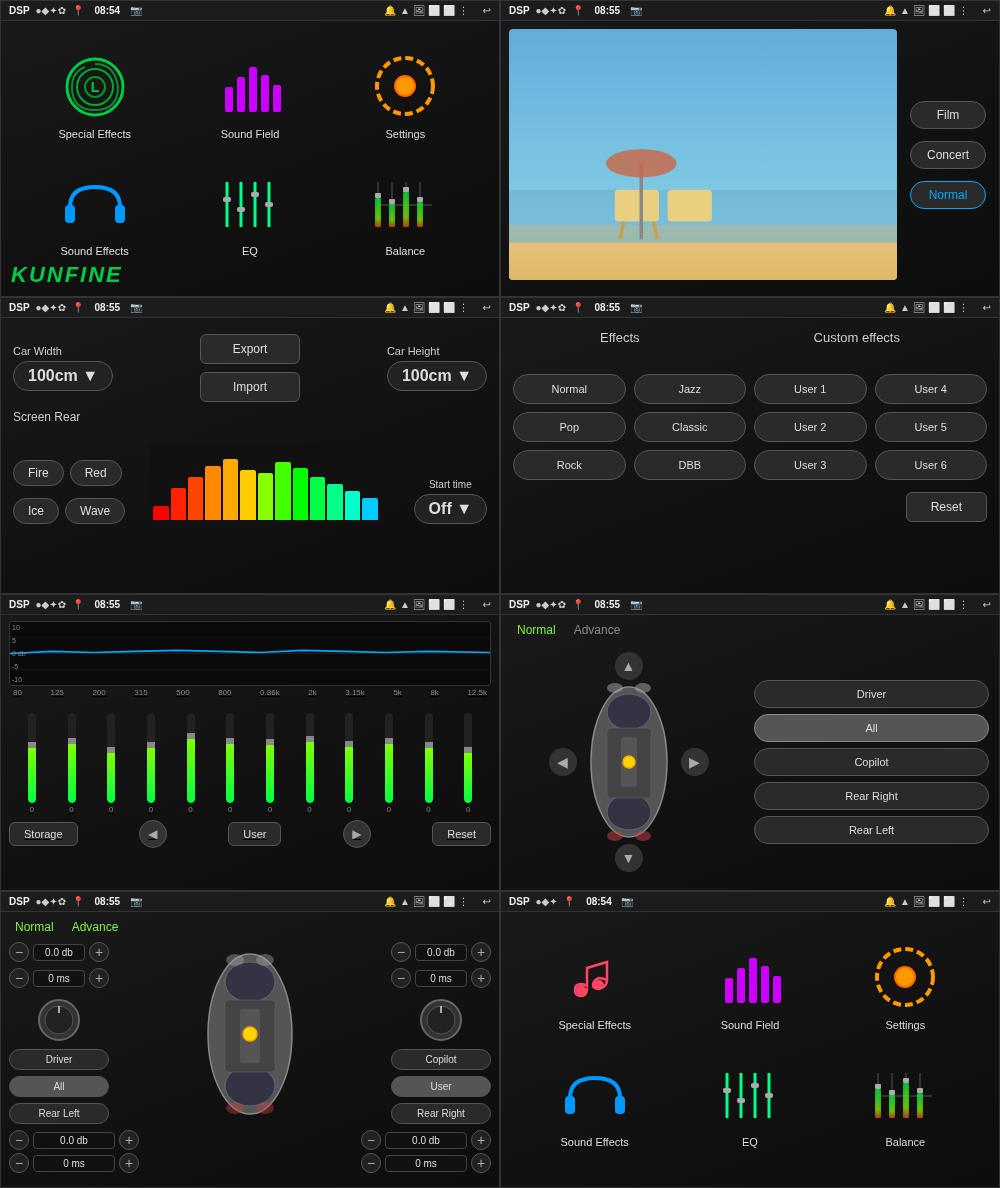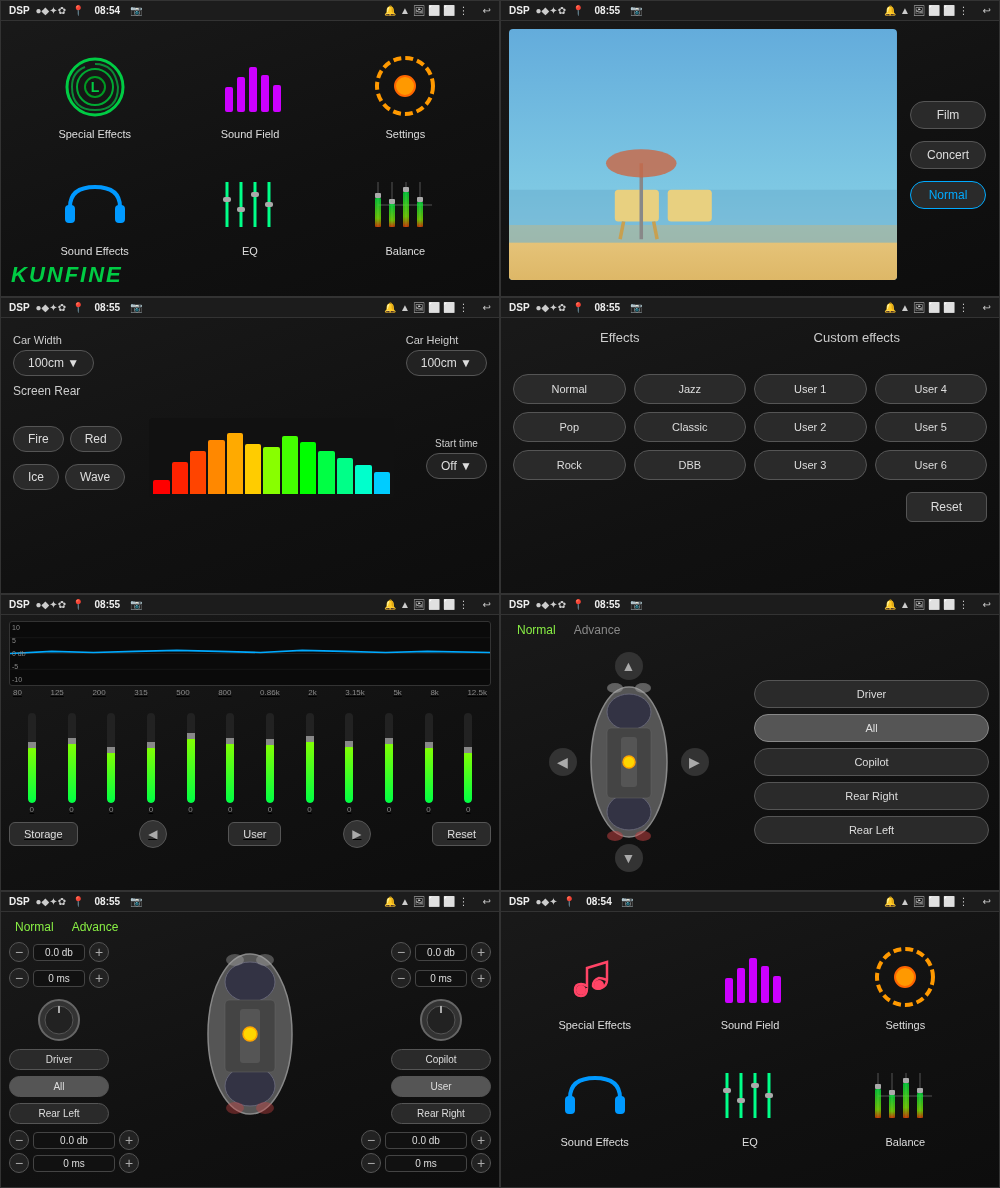--- a/index.html
+++ b/index.html
@@ -139,22 +139,23 @@
       justify-content: space-between;
       margin-top: 8px;
     }
     .car-label { color: #ccc; font-size: 11px; margin-bottom: 4px; }
     .dropdown-btn {
       background: #222;
       border: 1px solid #555;
       border-radius: 20px;
       color: #ddd;
       padding: 5px 14px;
-      font-size: 12px;
-      cursor: pointer;
+      font-size: 16px;
+      cursor: pointer;
+      font-weight: bold;
     }
     .action-btns {
       display: flex;
       flex-direction: column;
       gap: 8px;
       align-items: center;
     }
     .action-btn {
       background: #2a2a2a;
       border: 1px solid #555;
@@ -166,21 +167,21 @@
       min-width: 100px;
       text-align: center;
     }
     .screen-saver-section {
       margin-top: 8px;
     }
     .section-title { color: #ccc; font-size: 12px; margin-bottom: 6px; }
     .saver-row {
       display: flex;
       gap: 24px;
-      align-items: center;
+      align-items: flex-end;
       margin-top: 20px;
     }
     .saver-btns {
       display: flex;
       flex-direction: column;
       gap: 6px;
     }
     .saver-btn {
       background: #2a2a2a;
       border: 1px solid #555;
@@ -602,20 +603,24 @@
     <span class="time">08:55</span>
     <span>📷</span>
     <span class="icons">🔔 ▲ 🖼 ⬜ ⬜ ⋮</span>
     <span class="back-arrow">↩</span>
   </div>
   <div class="panel-content" style="padding:8px 12px;">
     <div class="car-settings-row">
       <div>
         <div class="car-label">Car Width</div>
         <button class="dropdown-btn">100cm ▼</button>
+      </div>
+      <div class="action-btns">
+        <button class="action-btn">Export</button>
+        <button class="action-btn">Import</button>
       </div>
       <div>
         <div class="car-label">Car Height</div>
         <button class="dropdown-btn">100cm ▼</button>
       </div>
     </div>
     <div class="screen-saver-section">
       <div class="section-title">Screen Rear</div>
       <div class="saver-row">
         <div class="saver-btns">

